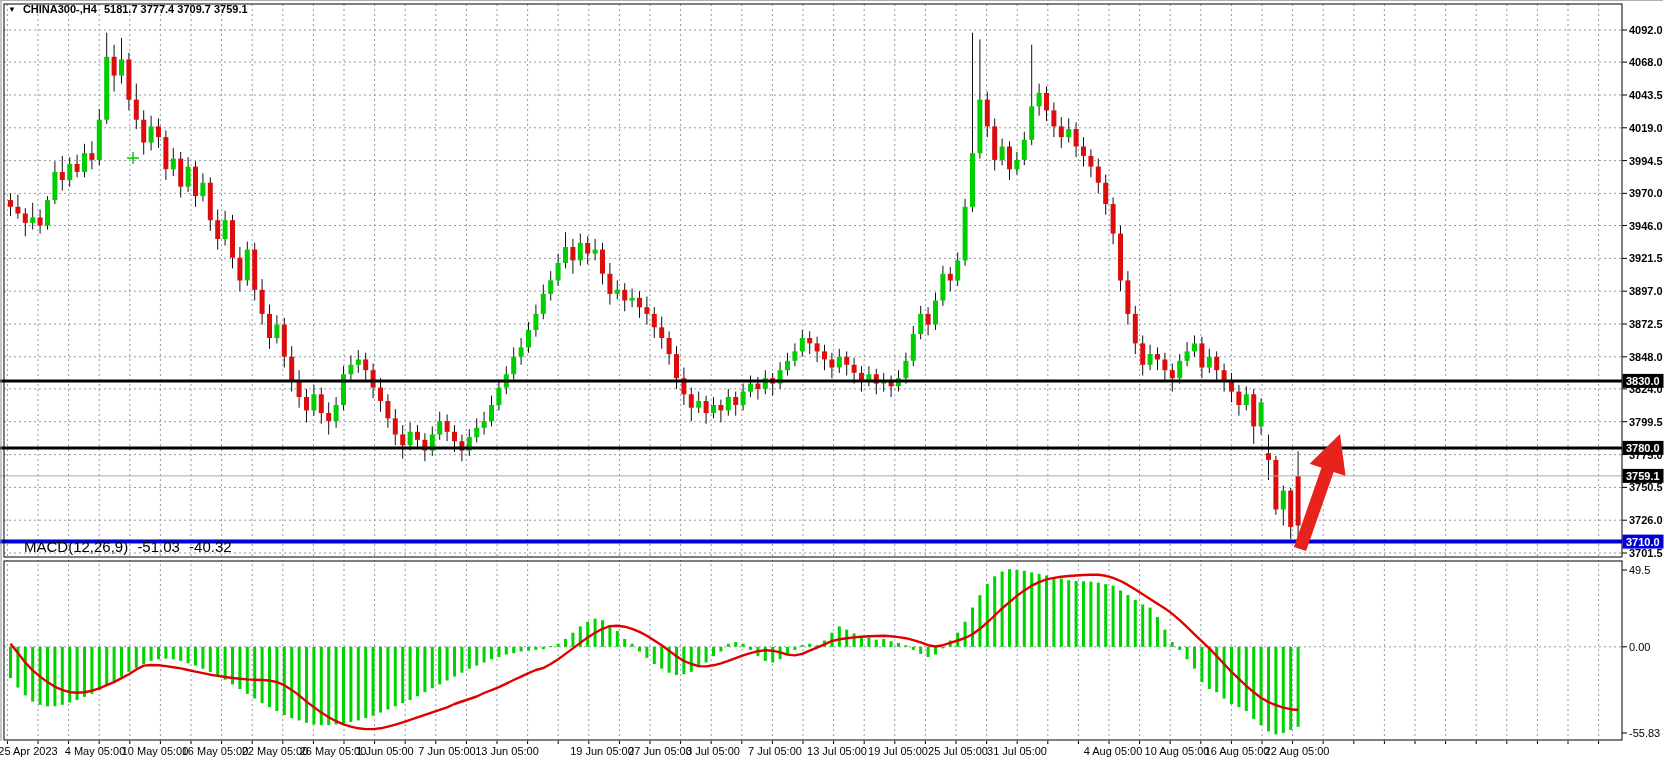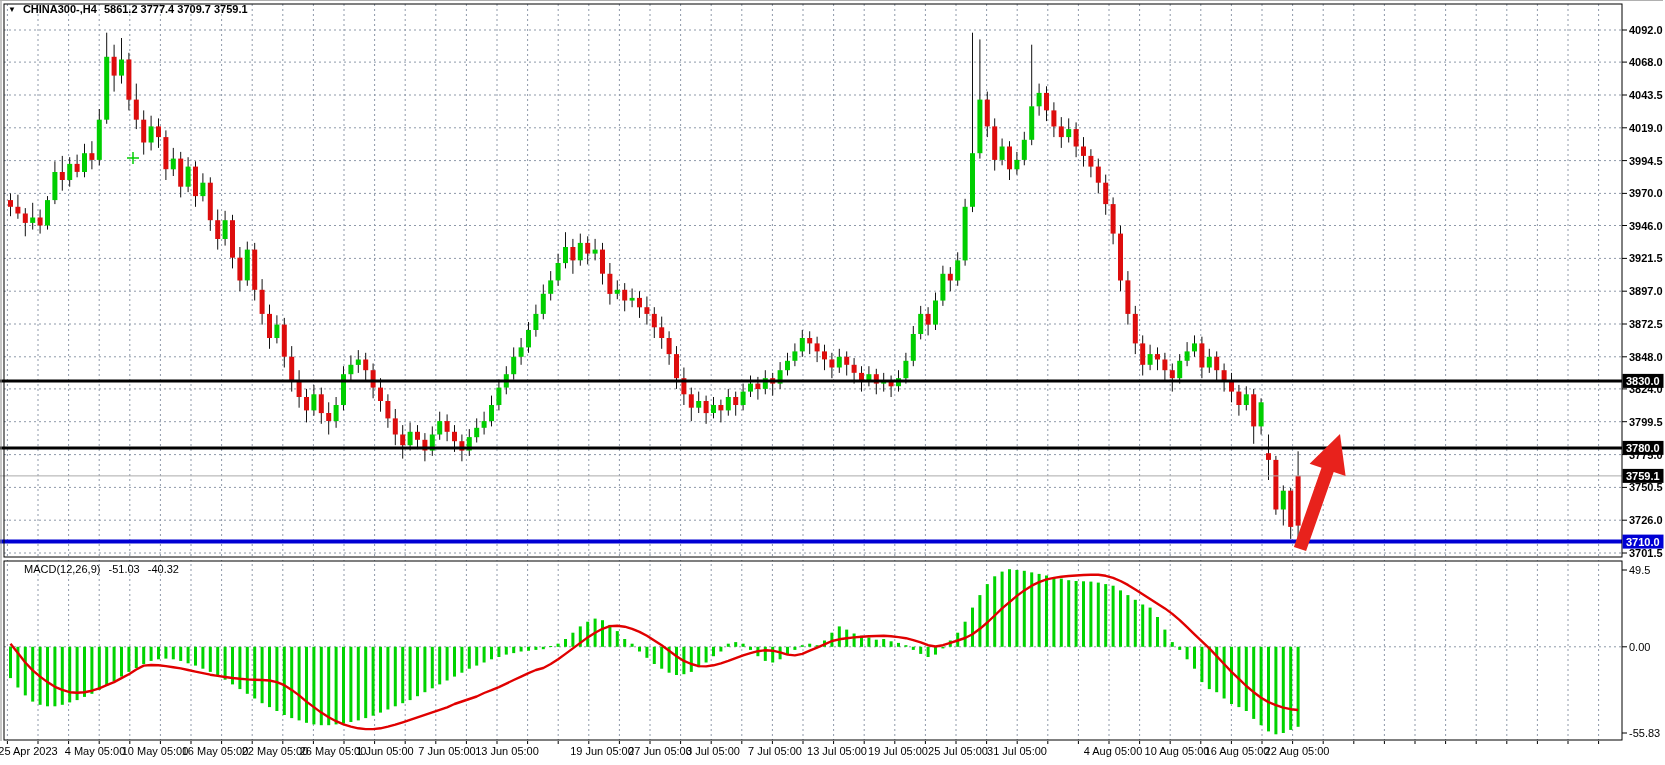--- a/index.html
+++ b/index.html
@@ -2,21 +2,21 @@
 <html><head>
 <meta charset="utf-8">
 <style>
   html,body{margin:0;padding:0;background:#f0f0f0;}
   .screen{position:relative;width:1665px;height:765px;background:#ffffff;overflow:hidden;
           font-family:"Liberation Sans",sans-serif;}
   #chart{position:absolute;left:0;top:0;}
   .title{position:absolute;left:8px;top:3px;font-size:11px;font-weight:bold;color:#000;
          display:flex;align-items:center;gap:7px;white-space:nowrap;}
   .tri{font-size:8px;line-height:11px;cursor:pointer;}
-  .macdlabel{position:absolute;left:24px;top:563px;font-size:11px;color:#000;white-space:nowrap;}
+  .macdlabel{position:absolute;left:24px;top:538px;font-size:15px;color:#000;white-space:nowrap;}
   .macdlabel span{margin-right:5px;}
   text{font-family:"Liberation Sans",sans-serif;}
 </style>
 </head>
 <body>
 
 <div class="screen">
   <svg id="chart" width="1665" height="765">
       <g>
         <line x1="7.4" y1="4" x2="7.4" y2="740" stroke="#8e99a9" stroke-width="1" stroke-dasharray="2,3"></line>
@@ -770,20 +770,20 @@
         <text x="1113" y="755" text-anchor="middle">4 Aug 05:00</text>
         <text x="1177" y="755" text-anchor="middle">10 Aug 05:00</text>
         <text x="1237" y="755" text-anchor="middle">16 Aug 05:00</text>
         <text x="1297" y="755" text-anchor="middle">22 Aug 05:00</text>
       </g>
       <polygon points="1293.9,546.9 1306.1,551.1 1333.7,472.0 1345.6,476.1 1340,434 1309.6,463.7 1321.5,467.8" fill="#e8221c"></polygon>
     </svg>
   <div class="title">
     <span class="tri">▼</span>
     <span>CHINA300-,H4</span>
-    <span>5861.2 3777.4 3709.7 3759.1</span>
+    <span>5181.7 3777.4 3709.7 3759.1</span>
   </div>
   <div class="macdlabel">
     <span>MACD(12,26,9)</span>
     <span>-51.03</span>
     <span>-40.32</span>
   </div>
 </div>
 
 </body></html>

